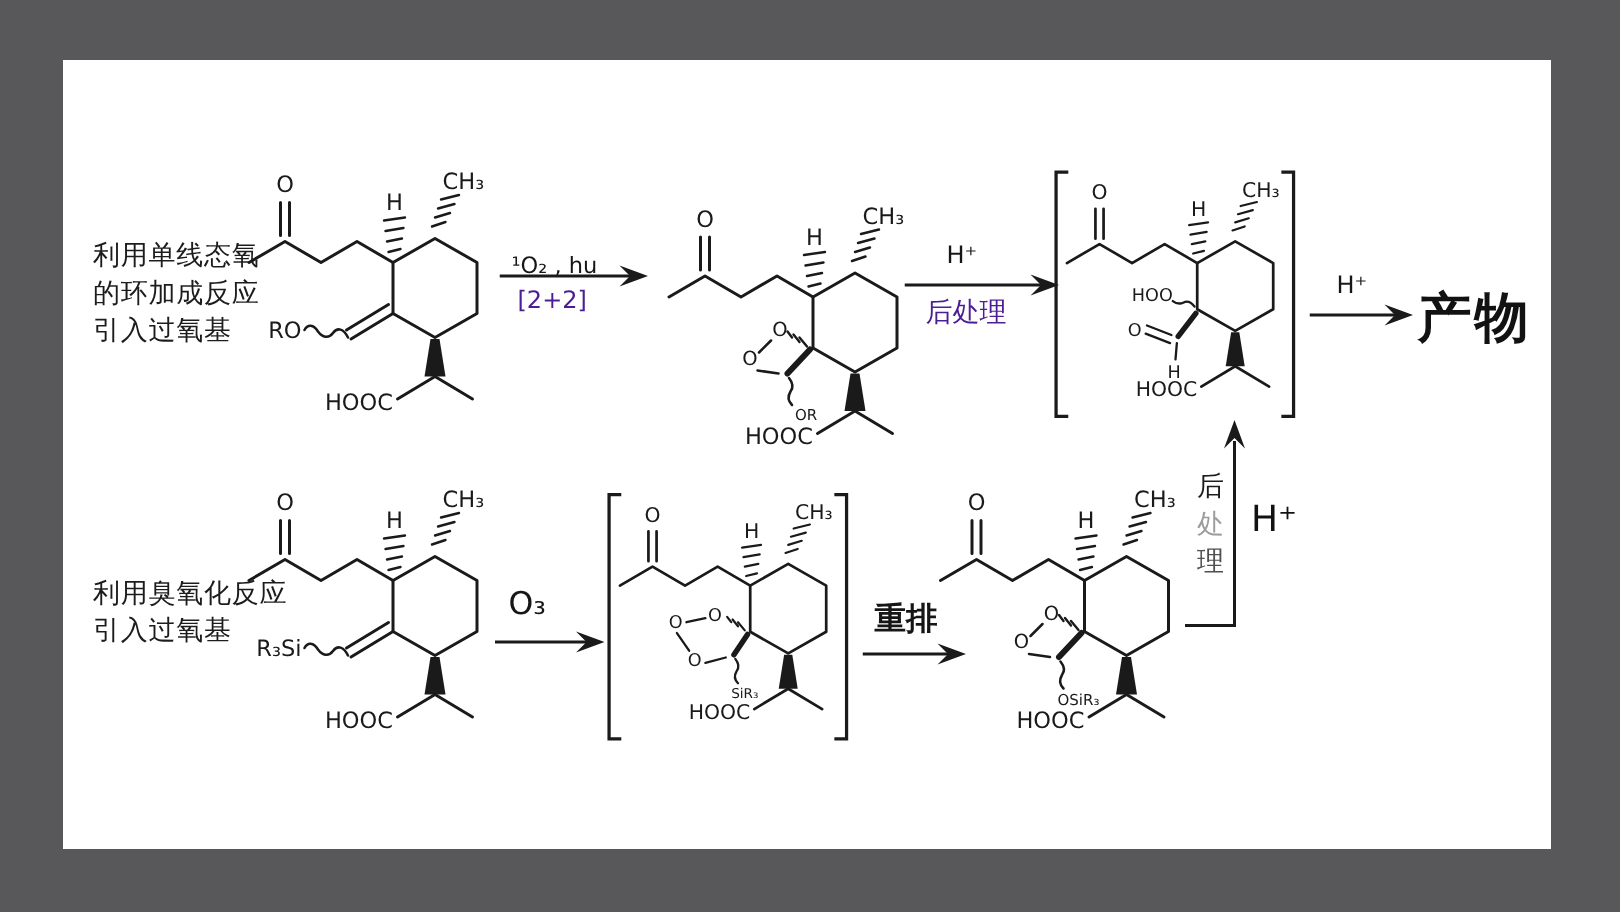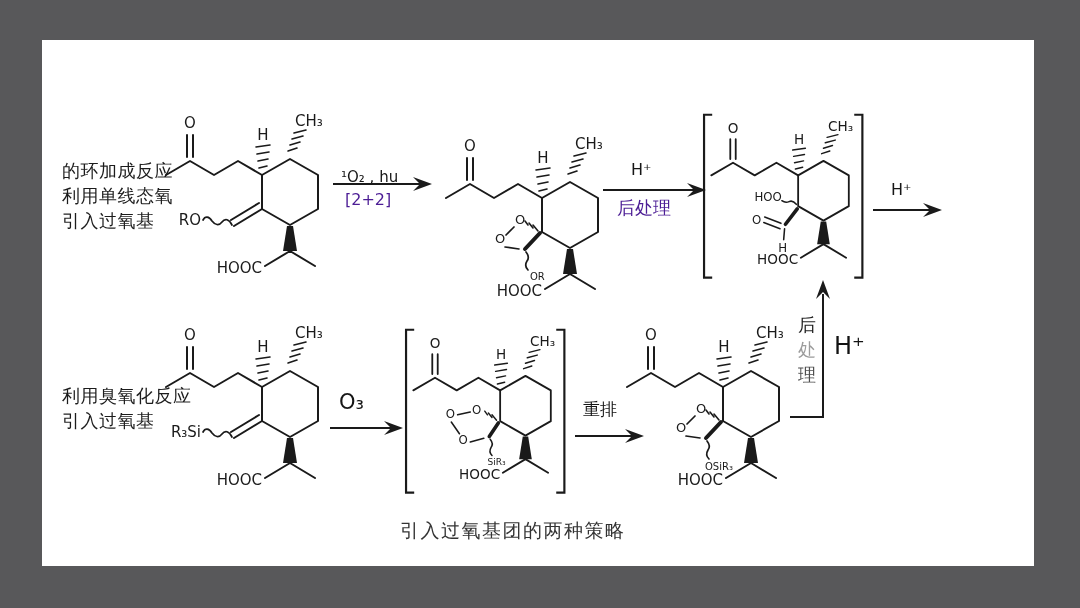--- a/index.html
+++ b/index.html
@@ -36,22 +36,22 @@
   .caption{font-size:19px;color:#333333;letter-spacing:1.5px;white-space:nowrap;}
   .vchar{display:block;font-size:18px;line-height:25px;width:22px;text-align:center;}
   .hplus-big{font-size:24px;color:#121212;font-weight:500;}
 </style>
 </head>
 <body>
 
 <div class="sheet">
 
   <div class="abs strategy-label" style="left:20px;top:118px;">
+    <div>利用单线态氧</div>
     <div>的环加成反应</div>
-    <div>利用单线态氧</div>
     <div>引入过氧基</div>
   </div>
 
   <div class="abs strategy-label" style="left:20px;top:343px;">
     <div>利用臭氧化反应</div>
     <div>引入过氧基</div>
   </div>
 
   <svg class="abs" style="left:106px;top:55px;" width="210" height="210" viewBox="0 0 210 210">
     <path class="bond" d="M142,64 L170,80 L170,114 L142,130 L114,114 L114,80 Z"></path>
@@ -134,20 +134,21 @@
   </svg>
 
   <div class="arrow-group" style="left:831px;top:140px;width:70px;height:50px;">
     <div class="arrow-top" style="left:18px;top:0;font-size:16px;">H⁺</div>
     <svg class="arrow-svg" style="top:22px;" width="70" height="16">
       <line class="aline" x1="0" y1="8" x2="62" y2="8"></line>
       <polygon class="ahead" points="69,8 50,1 57,8 50,15"></polygon>
     </svg>
   </div>
 
+  <div class="abs product-text" style="left:903px;top:148px;">产物</div>
 
   <svg class="abs" style="left:106px;top:267px;" width="210" height="210" viewBox="0 0 210 210">
     <path class="bond" d="M142,64 L170,80 L170,114 L142,130 L114,114 L114,80 Z"></path>
     <path class="bond" d="M114,80 L90,66 L66,80 L42,66 L18,80"></path>
     <path class="bond" d="M39,62 L39,40 M45,62 L45,40"></path>
     <text class="atom" x="42" y="33" text-anchor="middle">O</text>
     <path class="hash" d="M140,56 L149,53 M142,50 L152,47 M144,44 L155,41 M146,38 L158,35"></path>
     <text class="atom" x="147" y="31">CH₃</text>
     <path class="hash" d="M111,73 L119,71 M110,66 L120,64 M109,59 L121,57 M108,52 L122,50"></path>
     <text class="atom" x="115" y="45" text-anchor="middle">H</text>
@@ -187,21 +188,21 @@
     <text class="atom atom13" x="73" y="139" text-anchor="middle">O</text>
     <path class="bond thin" d="M81,104 L67,107"></path>
     <path class="bond thin" d="M60,115 L69,128"></path>
     <path class="bond thin" d="M81,137 L96,133"></path>
     <path class="bond bold4" d="M102,131 L112,116"></path>
     <path class="bond thin" d="M103,134 q4,5 1,9 q-3,5 1,9"></path>
     <text class="atom atom10" x="100" y="163">SiR₃</text>
   </svg>
 
   <div class="arrow-group" style="left:533px;top:358px;width:70px;height:52px;">
-    <div class="arrow-top" style="left:8px;top:0;font-size:17px;">重排</div>
+    <div class="arrow-top" style="left:8px;top:0;font-size:21px;font-weight:bold;">重排</div>
     <svg class="arrow-svg" style="top:30px;" width="70" height="16">
       <line class="aline" x1="0" y1="8" x2="62" y2="8"></line>
       <polygon class="ahead" points="69,8 50,1 57,8 50,15"></polygon>
     </svg>
   </div>
 
   <svg class="abs" style="left:567px;top:267px;" width="210" height="210" viewBox="0 0 210 210">
     <path class="bond" d="M142,64 L170,80 L170,114 L142,130 L114,114 L114,80 Z"></path>
     <path class="bond" d="M114,80 L90,66 L66,80 L42,66 L18,80"></path>
     <path class="bond" d="M39,62 L39,40 M45,62 L45,40"></path>
@@ -229,15 +230,14 @@
   </svg>
 
   <div class="abs" style="left:754px;top:272px;">
     <span class="vchar" style="color:#1c1c1c;">后</span>
     <span class="vchar" style="color:#9c9c9c;">处</span>
     <span class="vchar" style="color:#4f4f4f;">理</span>
   </div>
 
   <div class="abs hplus-big" style="left:792px;top:292px;">H⁺</div>
 
-  <div class="abs caption" style="left:358px;top:478px;">引入过氧基团的两种策略</div>
 
 </div>
 
 </body></html>

